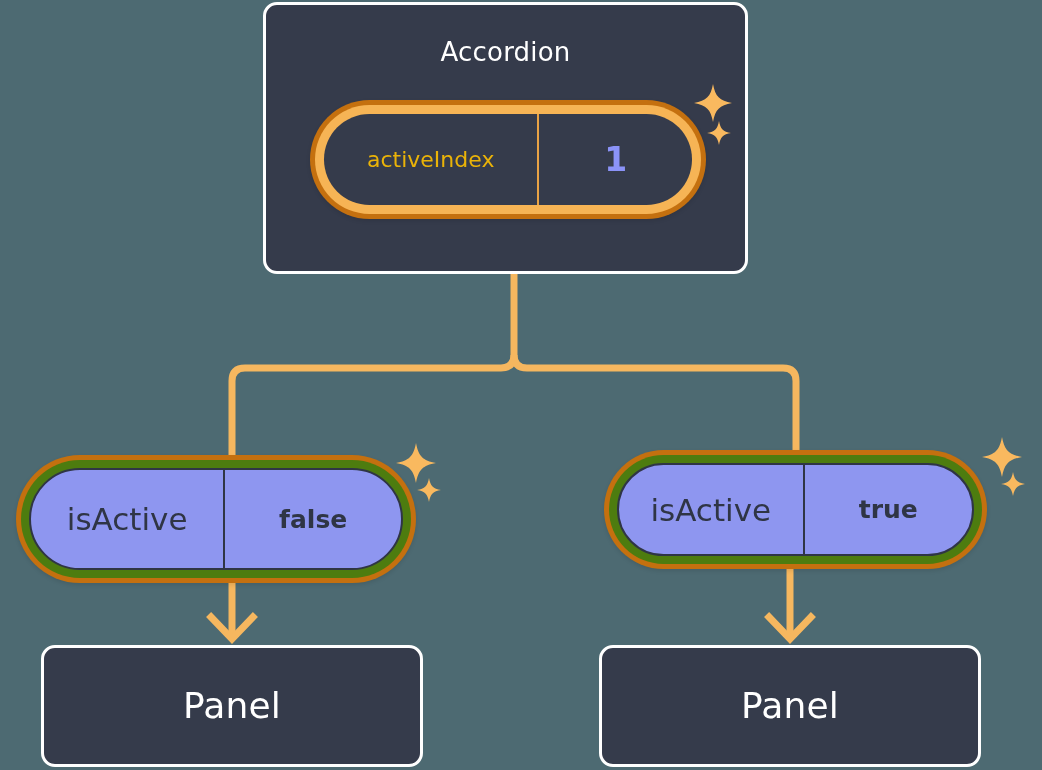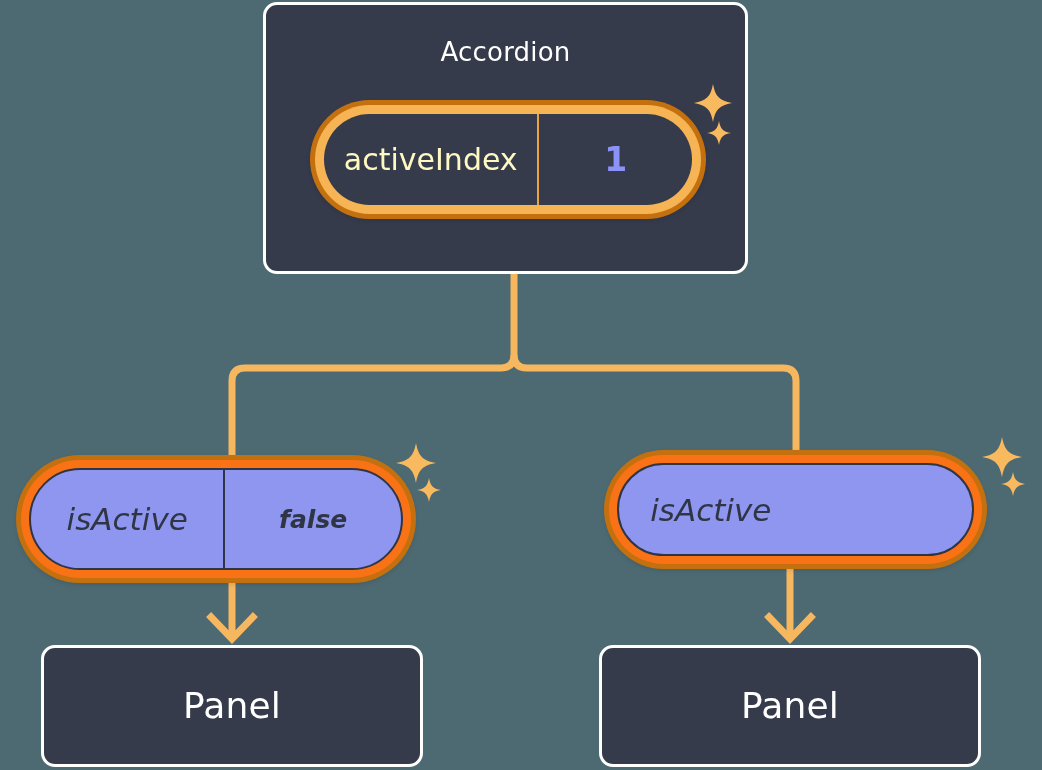--- a/index.html
+++ b/index.html
@@ -105,32 +105,32 @@
   #pill-activeindex {
     left: 310px;
     top: 100px;
     width: 396px;
     height: 119px;
   }
   #pill-activeindex .pill-mid   { background: #f6b455; padding: 9px; }
   #pill-activeindex .pill-inner { background: #353b4b; }
   #pill-activeindex .pill-key {
     flex: 0 0 58%;
-    color: #fef9c3;
-    font-size: 30px;
+    color: #eab308;
+    font-size: 22px;
   }
   #pill-activeindex .pill-val {
     flex: 1 1 auto;
     color: #8b93f8;
     font-size: 33px;
     border-left: 2px solid #e9a345;
   }
 
   
-  .pill-purple .pill-mid   { background: #f97316; padding: 8px; font-style: italic; }
+  .pill-purple .pill-mid   { background: #4d7c0f; padding: 8px; }
   .pill-purple .pill-inner {
     background: #8e96f0;
     border: 2px solid #2f3545;
   }
   .pill-purple .pill-key {
     flex: 0 0 52%;
     color: #2f3545;
     font-size: 31px;
   }
   .pill-purple .pill-val {
@@ -199,20 +199,21 @@
         <div class="pill-key">isActive</div>
         <div class="pill-val">false</div>
       </div>
     </div>
   </div>
 
   <div class="pill-outer pill-purple" id="pill-isactive-true">
     <div class="pill-mid">
       <div class="pill-inner">
         <div class="pill-key">isActive</div>
+        <div class="pill-val">true</div>
       </div>
     </div>
   </div>
 
   <div class="comp-box panel-box" id="panel-left-box">
     <div class="comp-title">Panel</div>
   </div>
 
   <div class="comp-box panel-box" id="panel-right-box">
     <div class="comp-title">Panel</div>

